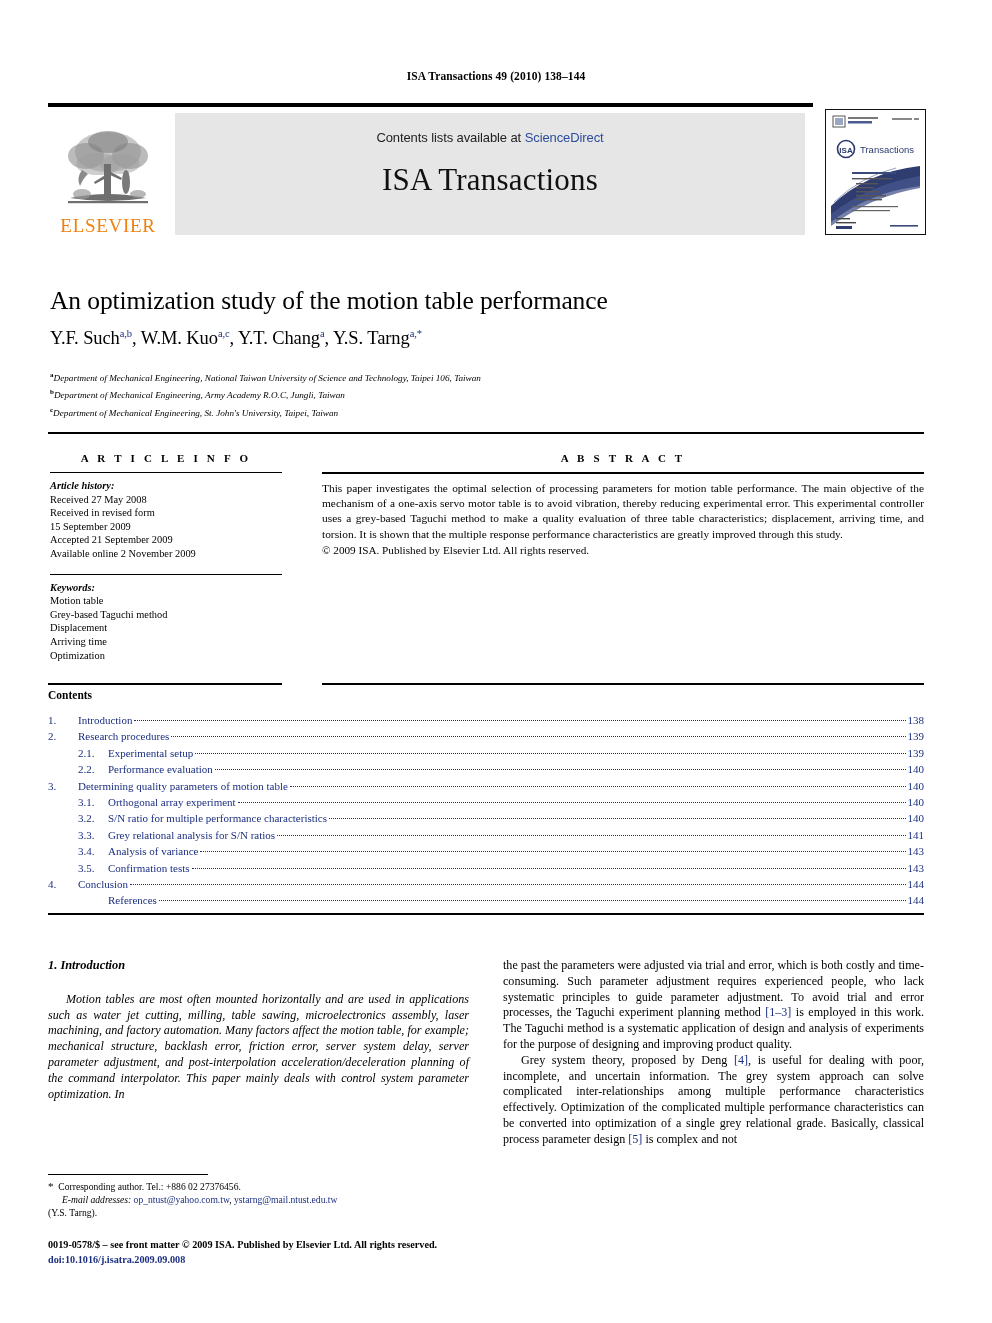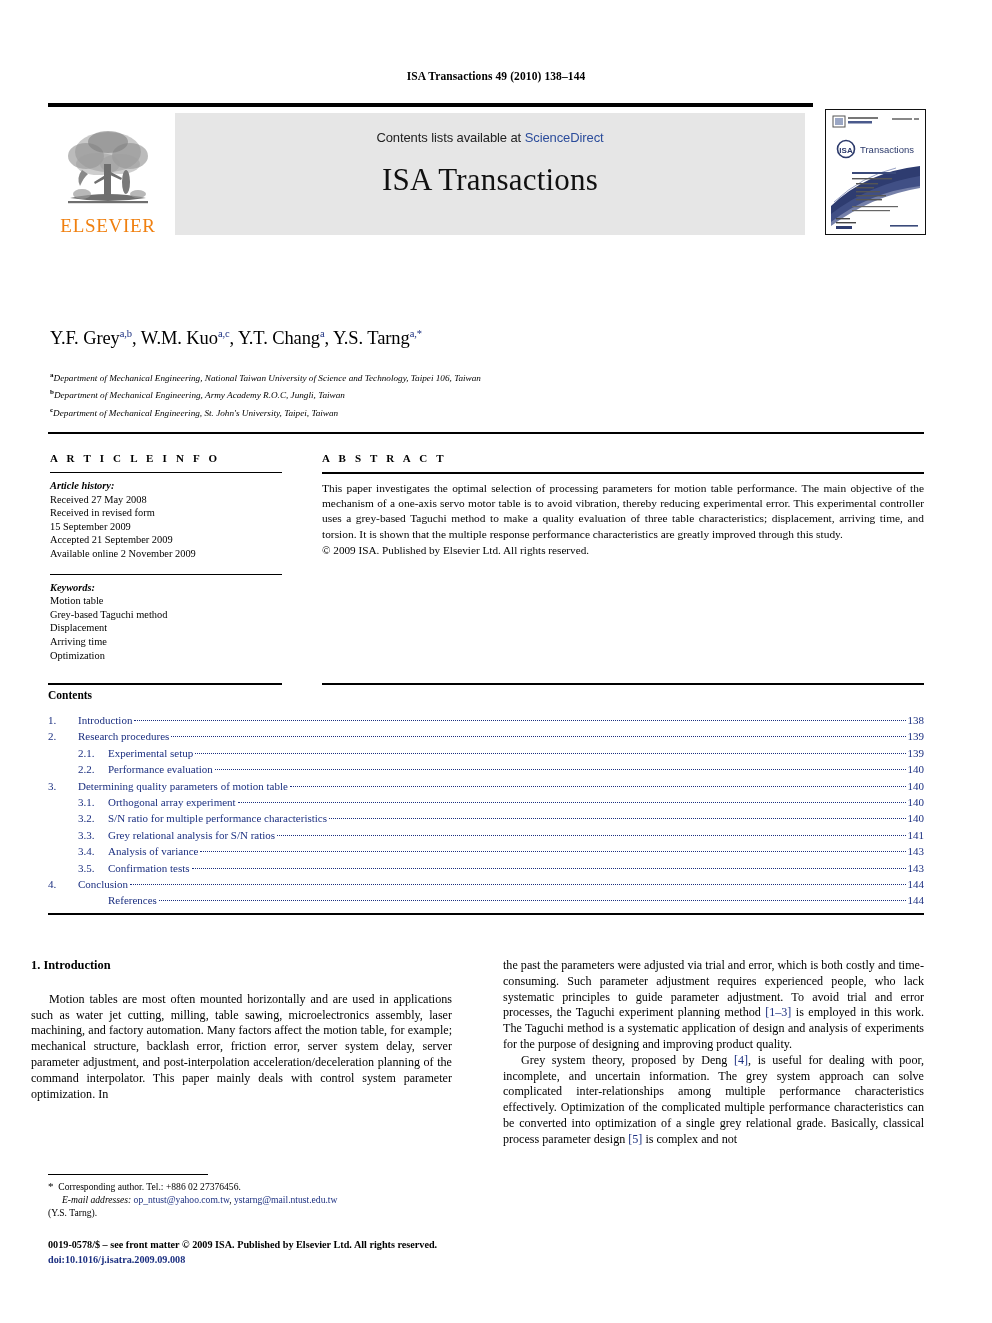--- a/index.html
+++ b/index.html
@@ -150,20 +150,21 @@
     position: absolute;
     left: 50px;
     top: 452px;
     width: 232px;
   }
   .sec-label {
     font-family: "Liberation Serif", serif;
     font-size: 11px;
     font-weight: bold;
     letter-spacing: 3.2px;
+    text-align: center;
   }
   .info-rule {
     border-top: 1.6px solid #000;
     margin-top: 8px;
     margin-bottom: 6px;
     width: 232px;
   }
   .info-body {
     font-size: 10.4px;
     line-height: 13.6px;
@@ -261,21 +262,21 @@
 
   
   .body-col {
     position: absolute;
     top: 958px;
     width: 421px;
     font-size: 12.1px;
     line-height: 15.8px;
     text-align: justify;
   }
-  .col-left { left: 31px; }
+  .col-left { left: 48px; font-style: italic; }
   .col-right { left: 503px; }
   .sec-heading {
     font-size: 12.4px;
     font-weight: bold;
     margin-bottom: 18px;
   }
   .body-col p { margin: 0; text-indent: 18px; }
   .body-col p.cont { text-indent: 0; }
   .ref-link { color: #1b2f80; }
 
@@ -378,23 +379,24 @@
       <rect x="30" y="89" width="26" height="1.4" fill="#555"></rect>
       <rect x="26" y="96" width="46" height="1.2" fill="#666"></rect>
       <rect x="26" y="100" width="38" height="1.2" fill="#666"></rect>
       <rect x="10" y="108" width="14" height="1.4" fill="#444"></rect>
       <rect x="10" y="112" width="20" height="1.4" fill="#444"></rect>
       <rect x="10" y="116" width="16" height="3" fill="#2e3c70"></rect>
       <rect x="64" y="115" width="28" height="1.6" fill="#3a4a7a"></rect>
     </svg>
   </div>
 
+  <div class="title">An optimization study of the motion table performance</div>
 
   <div class="authors">
-    <span>Y.F. Grey</span><sup>a,b</sup>,
+    <span>Y.F. Such</span><sup>a,b</sup>,
     <span>W.M. Kuo</span><sup>a,c</sup>,
     <span>Y.T. Chang</span><sup>a</sup>,
     <span>Y.S. Tarng</span><sup>a,*</sup>
   </div>
 
   <div class="affils">
     <div><sup>a</sup><span>Department of Mechanical Engineering, National Taiwan University of Science and Technology, Taipei 106, Taiwan</span></div>
     <div><sup>b</sup><span>Department of Mechanical Engineering, Army Academy R.O.C, Jungli, Taiwan</span></div>
     <div><sup>c</sup><span>Department of Mechanical Engineering, St. John's University, Taipei, Taiwan</span></div>
   </div>

